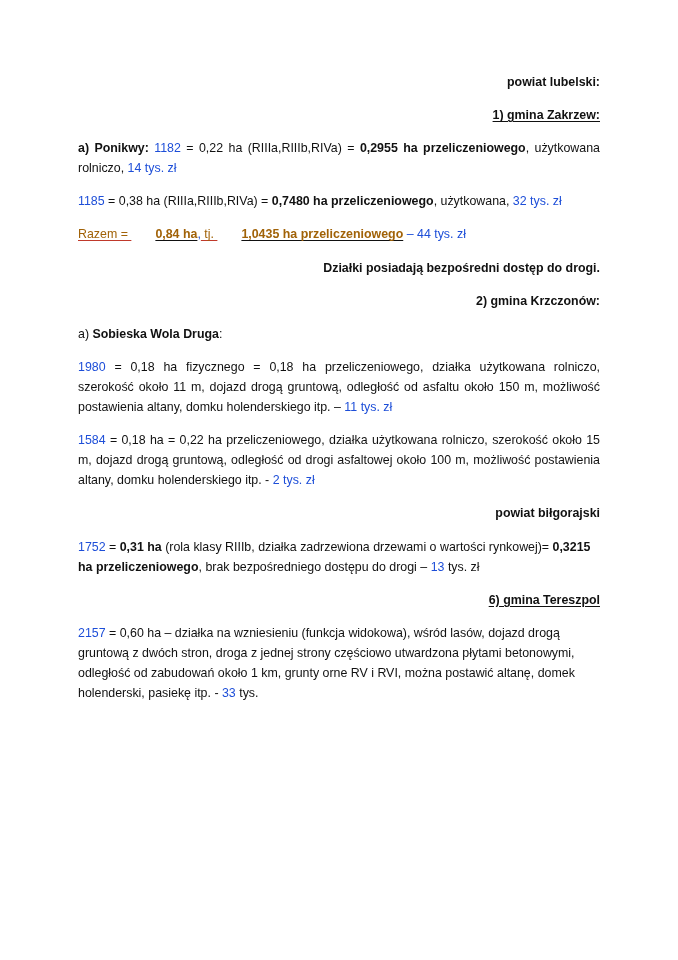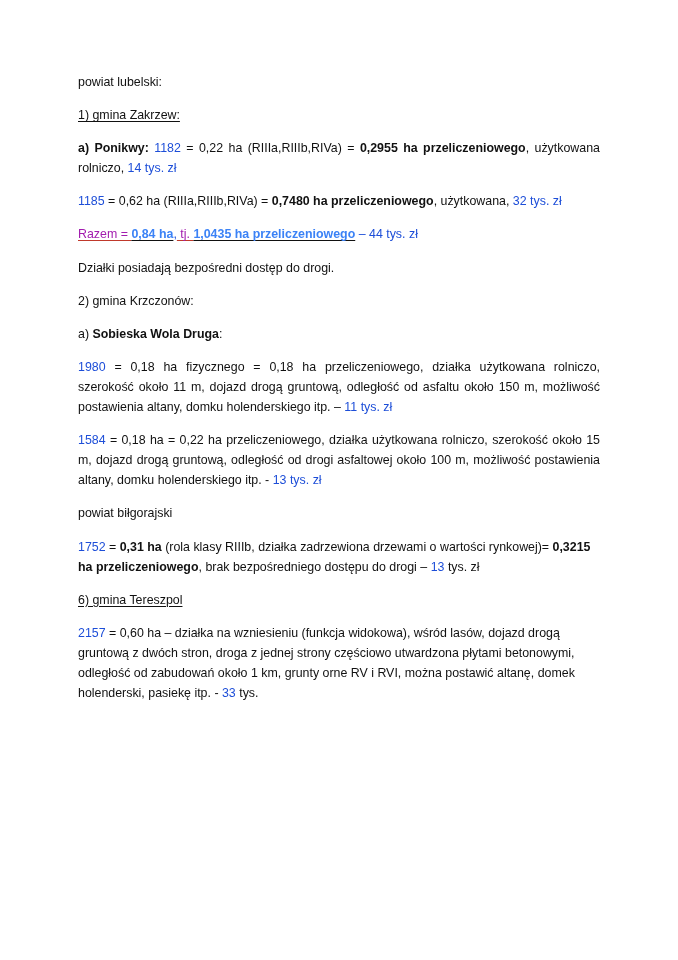--- a/index.html
+++ b/index.html
@@ -31,38 +31,39 @@
   p.para {
     margin: 0 0 13px 0;
     text-align: justify;
     text-justify: inter-word;
   }
   p.para.left {
     text-align: left;
   }
   p.head {
     margin: 0 0 13px 0;
-    text-align: left;
-    font-weight: normal;
+    text-align: right;
+    font-weight: bold;
   }
   .b { font-weight: bold; }
   .u { text-decoration: underline; text-underline-offset: 2px; }
   .red { color: #1d4ed8; }
   .redu {
-    color: #a21caf;
+    color: #a16207;
     text-decoration: underline;
     text-decoration-color: #C0392B;
     text-underline-offset: 2px;
   }
   .blku {
-    color: #3b82f6;
+    color: #a16207;
     font-weight: bold;
     text-decoration: underline;
     text-decoration-color: #111111;
     text-underline-offset: 2px;
+    margin-left: 24px;
   }
 </style>
 </head>
 <body>
 
 <div class="page">
   <div class="doc-body">
 
     <p class="head">
       <span>powiat lubelski:</span>
@@ -70,21 +71,21 @@
 
     <p class="head">
       <span class="u">1) gmina Zakrzew:</span>
     </p>
 
     <p class="para">
       <span class="b">a)  Ponikwy:</span><span> </span><span class="red">1182</span><span> = 0,22  ha  (RIIIa,RIIIb,RIVa)  = </span><span class="b">0,2955  ha  przeliczeniowego</span><span>, użytkowana rolniczo, </span><span class="red">14 tys. zł</span>
     </p>
 
     <p class="para">
-      <span class="red">1185</span><span> = 0,62 ha (RIIIa,RIIIb,RIVa) = </span><span class="b">0,7480 ha przeliczeniowego</span><span>, użytkowana, </span><span class="red">32 tys. zł</span>
+      <span class="red">1185</span><span> = 0,38 ha (RIIIa,RIIIb,RIVa) = </span><span class="b">0,7480 ha przeliczeniowego</span><span>, użytkowana, </span><span class="red">32 tys. zł</span>
     </p>
 
     <p class="para left">
       <span class="redu">Razem  = </span><span class="blku">0,84 ha</span><span class="red">,</span><span class="redu"> tj. </span><span class="blku">1,0435 ha przeliczeniowego</span><span class="red"> – 44 tys. zł</span>
     </p>
 
 
     <p class="head">
       <span>Działki posiadają bezpośredni dostęp do drogi.</span>
     </p>
@@ -95,21 +96,21 @@
 
     <p class="para left">
       <span>a) </span><span class="b">Sobieska Wola Druga</span><span>:</span>
     </p>
 
     <p class="para">
       <span class="red">1980</span><span> = 0,18 ha fizycznego = 0,18 ha przeliczeniowego, działka użytkowana rolniczo, szerokość około 11 m, dojazd drogą gruntową, odległość od asfaltu około 150 m, możliwość postawienia altany, domku holenderskiego itp. – </span><span class="red">11 tys. zł</span>
     </p>
 
     <p class="para">
-      <span class="red">1584</span><span> = 0,18 ha = 0,22 ha przeliczeniowego, działka użytkowana rolniczo, szerokość około 15 m, dojazd drogą gruntową, odległość od drogi asfaltowej około 100 m, możliwość postawienia altany, domku holenderskiego itp. - </span><span class="red">13 tys. zł</span>
+      <span class="red">1584</span><span> = 0,18 ha = 0,22 ha przeliczeniowego, działka użytkowana rolniczo, szerokość około 15 m, dojazd drogą gruntową, odległość od drogi asfaltowej około 100 m, możliwość postawienia altany, domku holenderskiego itp. - </span><span class="red">2 tys. zł</span>
     </p>
 
     <p class="head">
       <span>powiat biłgorajski</span>
     </p>
 
 
 
     <p class="para left">
       <span class="red">1752</span><span> = </span><span class="b">0,31 ha</span><span> (rola klasy RIIIb, działka zadrzewiona drzewami o wartości rynkowej)= </span><span class="b">0,3215 ha przeliczeniowego</span><span>, brak bezpośredniego dostępu do drogi – </span><span class="red">13</span><span> tys. zł</span>

